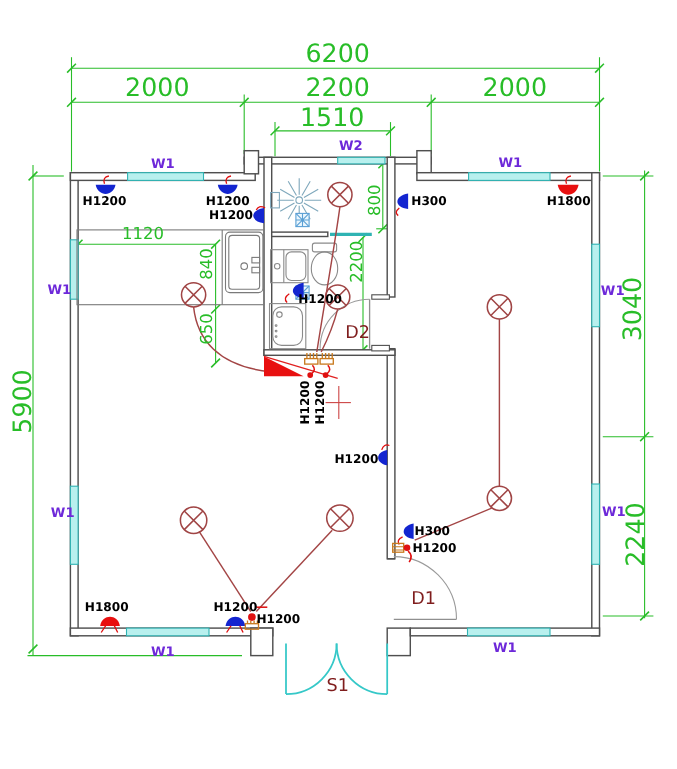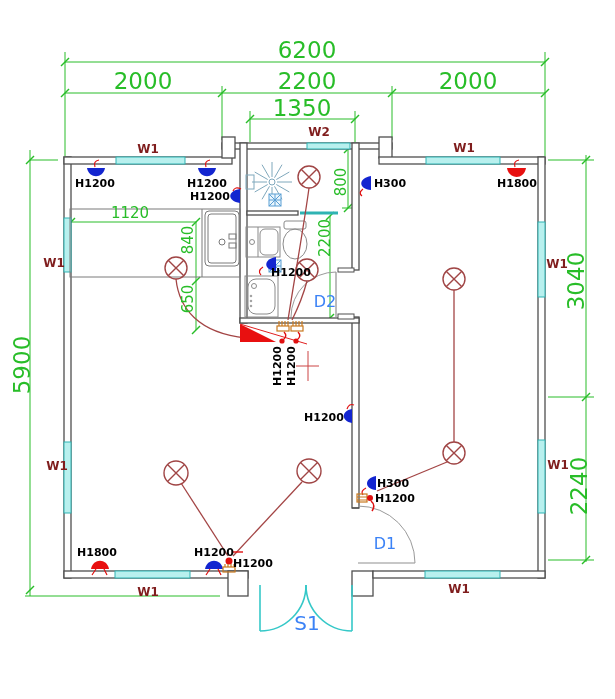--- a/index.html
+++ b/index.html
@@ -3,23 +3,23 @@
 <meta charset="utf-8">
 <style>
   html,body{margin:0;padding:0;background:#fff;}
   .plan{position:relative;width:615px;height:699px;background:#fff;overflow:hidden;
         font-family:"DejaVu Sans",sans-serif;text-align:right;}
   .plan svg{position:absolute;left:0;top:0;}
   .lb{position:absolute;transform:translate(-50%,-50%);white-space:nowrap;line-height:1;}
   .rot{transform:translate(-50%,-50%) rotate(-90deg);}
   .dim{color:#28bd28;font-size:23px;}
   .dims{color:#28bd28;font-size:15px;}
-  .wl{color:#7f1d1d;font-size:12px;font-weight:bold;}
-  .door{color:#3b82f6;font-size:16px;}
-  .big{font-size:20px;}
+  .wl{color:#6d28d9;font-size:12px;font-weight:bold;}
+  .door{color:#7f1d1d;font-size:16px;}
+  .big{font-size:16px;}
   .hl{color:#000;font-size:11px;font-weight:bold;}
 </style>
 </head>
 <body>
 
 <div class="plan">
 
 <svg width="615" height="699" viewBox="0 0 615 699">
 
   <g stroke="#28bd28" stroke-width="1" fill="none">
@@ -284,21 +284,21 @@
       <circle cx="370" cy="498" r="3" fill="#e01010"></circle>
       <path d="M 371,501 q 5,4 1,10" stroke="#e01010" fill="none" stroke-width="1.5"></path>
     </g>
   </g>
 </svg>
 
 <div class="lb dim" style="left:307px;top:50px">6200</div>
 <div class="lb dim" style="left:143px;top:81px">2000</div>
 <div class="lb dim" style="left:307px;top:81px">2200</div>
 <div class="lb dim" style="left:468px;top:81px">2000</div>
-<div class="lb dim" style="left:302px;top:108px">1350</div>
+<div class="lb dim" style="left:302px;top:108px">1510</div>
 <div class="lb dim rot" style="left:22px;top:365px">5900</div>
 <div class="lb dim rot" style="left:576px;top:281px">3040</div>
 <div class="lb dim rot" style="left:579px;top:486px">2240</div>
 <div class="lb dims" style="left:130px;top:213px">1120</div>
 <div class="lb dims rot" style="left:188px;top:240px">840</div>
 <div class="lb dims rot" style="left:188px;top:299px">650</div>
 <div class="lb dims rot" style="left:341px;top:182px">800</div>
 <div class="lb dims rot" style="left:325px;top:238px">2200</div>
 
 <div class="lb wl" style="left:148px;top:149px">W1</div>

